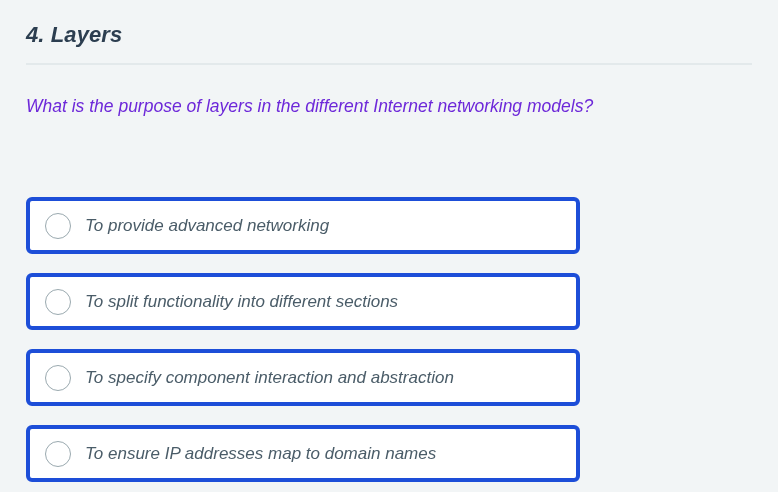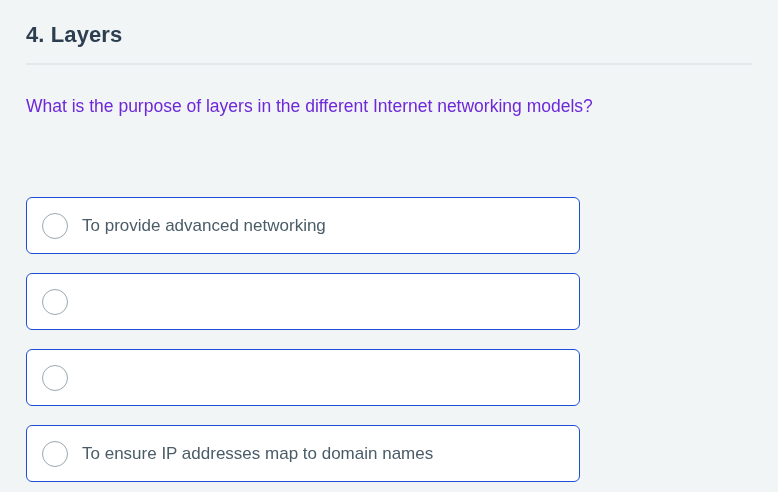--- a/index.html
+++ b/index.html
@@ -12,20 +12,21 @@
     background: #f2f5f6;
     font-family: "Liberation Sans", sans-serif;
     color: #4a5c68;
     overflow: hidden;
   }
   .page {
     position: relative;
     width: 778px;
     height: 492px;
     box-sizing: border-box;
+    font-style: italic;
   }
   .question-title {
     position: absolute;
     left: 26px;
     top: 21px;
     font-size: 22px;
     font-weight: bold;
     color: #2c3e50;
     letter-spacing: 0.1px;
     line-height: 28px;
@@ -67,21 +68,21 @@
     left: 26px;
     top: 197px;
     width: 554px;
   }
   .option-card {
     position: relative;
     box-sizing: border-box;
     width: 554px;
     height: 57px;
     background: #ffffff;
-    border: 1px solid #1d4ed8;
+    border: 4px solid #1d4ed8;
     border-radius: 6px;
     margin-bottom: 19px;
     display: flex;
     align-items: center;
     cursor: pointer;
   }
   .option-card:last-child {
     margin-bottom: 0;
   }
   .radio-outer {
@@ -116,24 +117,26 @@
 
   <div class="options-list">
 
     <div class="option-card">
       <span class="radio-outer"></span>
       <span class="option-label">To provide advanced networking</span>
     </div>
 
     <div class="option-card">
       <span class="radio-outer"></span>
+      <span class="option-label">To split functionality into different sections</span>
     </div>
 
     <div class="option-card">
       <span class="radio-outer"></span>
+      <span class="option-label">To specify component interaction and abstraction</span>
     </div>
 
     <div class="option-card">
       <span class="radio-outer"></span>
       <span class="option-label">To ensure IP addresses map to domain names</span>
     </div>
 
   </div>
 </div>
 

